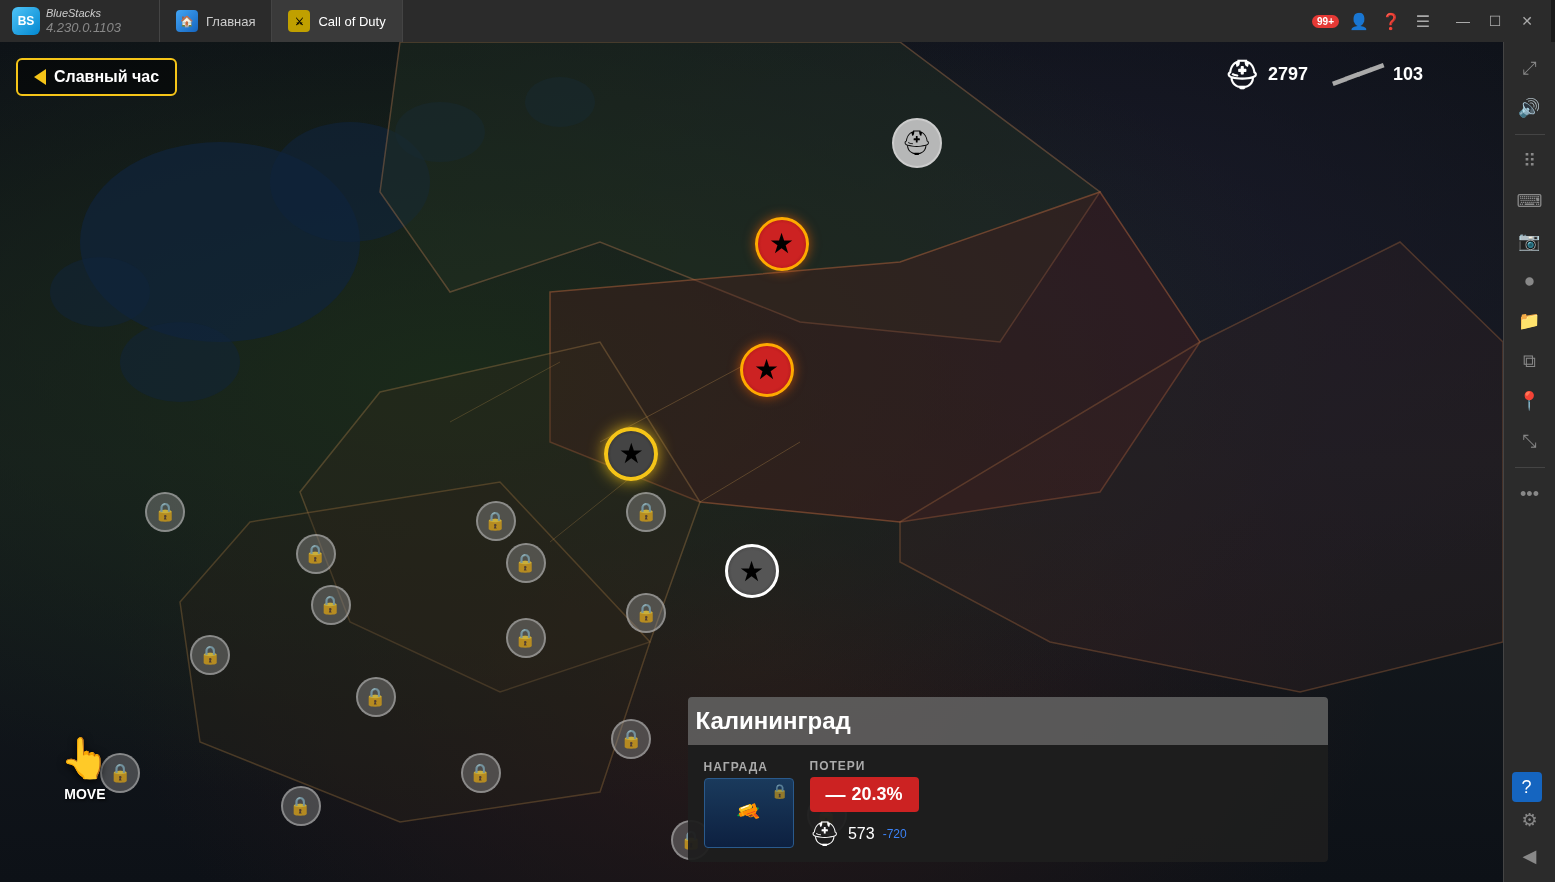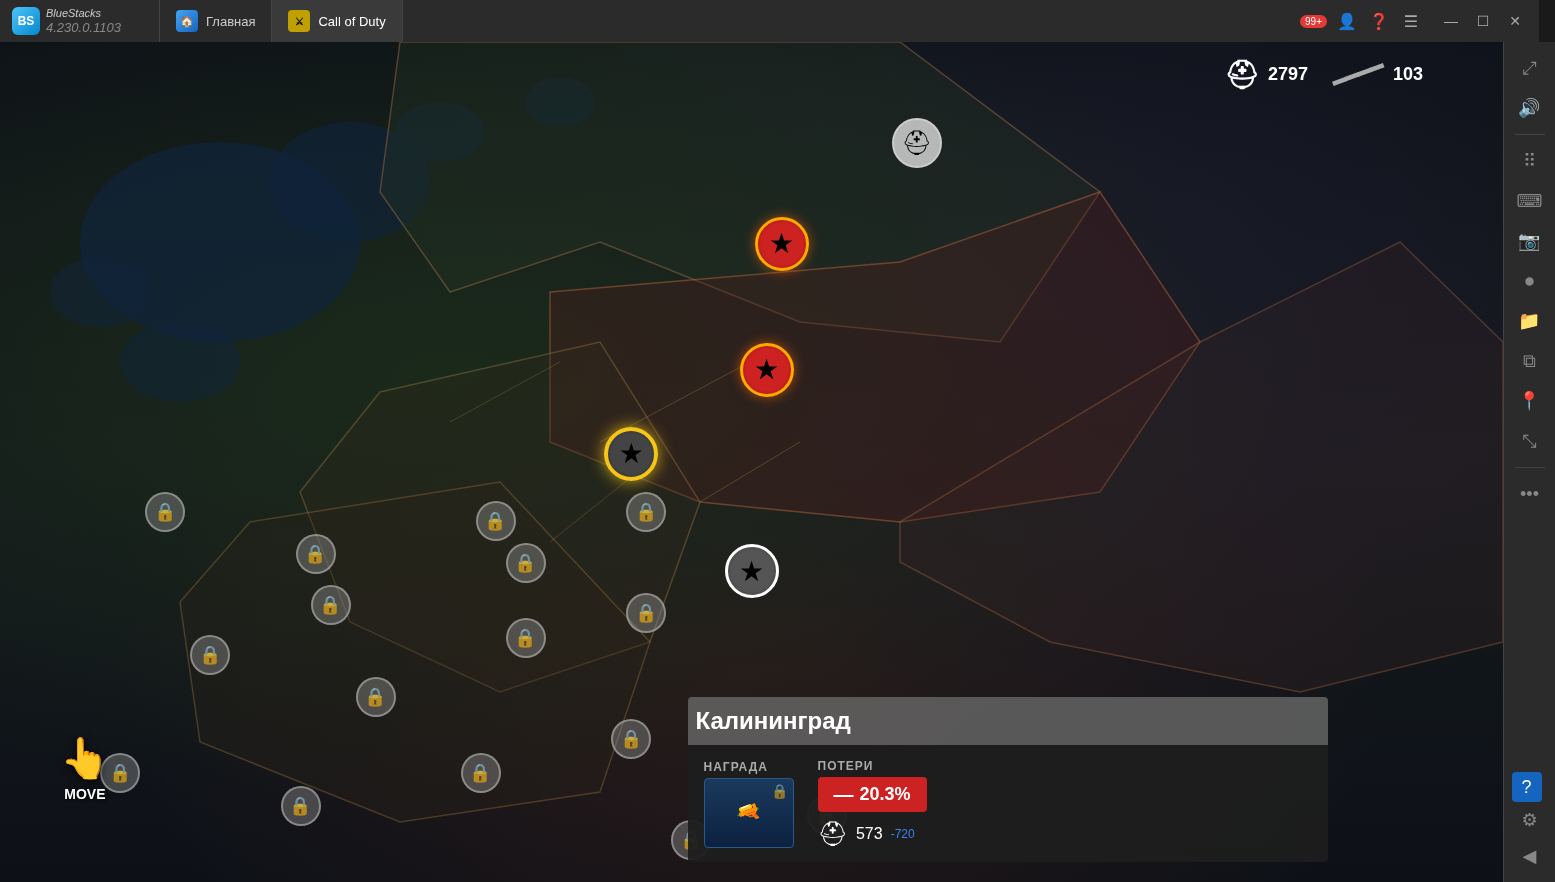--- a/index.html
+++ b/index.html
@@ -1,21 +1,21 @@
 <!DOCTYPE html>
 <html><head>
   <meta charset="utf-8">
   <style>
     * { margin: 0; padding: 0; box-sizing: border-box; }
     body { width: 1555px; height: 882px; overflow: hidden; font-family: 'Arial', sans-serif; background: #1a1a1a; }
 
     
     #topbar {
       position: absolute;
-      top: 0; left: 0; right: 16px;
+      top: 0; left: 0; right: 4px;
       height: 42px;
       background: #2b2b2b;
       display: flex;
       align-items: center;
       z-index: 100;
     }
     #bluestacks-logo {
       display: flex; align-items: center;
       padding: 0 12px;
       gap: 6px;
@@ -69,21 +69,21 @@
       display: flex; align-items: center;
       gap: 8px;
       padding: 0 8px;
     }
     .notification-badge {
       background: #e53935;
       color: white;
       border-radius: 10px;
       padding: 1px 5px;
       font-size: 10px;
-      font-weight: normal;
+      font-weight: bold;
     }
     .topbar-icon {
       width: 24px; height: 24px;
       display: flex; align-items: center; justify-content: center;
       color: #aaa;
       font-size: 16px;
       cursor: pointer;
     }
     .win-controls {
       display: flex; align-items: center; margin-left: 4px;
@@ -285,21 +285,21 @@
       color: white;
       font-size: 24px;
       font-weight: bold;
       border-radius: 4px 4px 0 0;
     }
     #city-details {
       background: rgba(30,30,30,0.95);
       padding: 14px 16px;
       display: flex;
       align-items: center;
-      gap: 24px;
+      gap: 16px;
       border-radius: 0 0 4px 4px;
     }
     .detail-section {
       display: flex;
       flex-direction: column;
       align-items: flex-start;
       gap: 4px;
     }
     .detail-label {
       color: #aaa;
@@ -532,20 +532,24 @@
     <div class="resource-item">
       <span style="font-size:28px;">⛑</span>
       <span>2797</span>
     </div>
     <div class="resource-item">
       <span style="font-size:22px; transform:rotate(-20deg); display:inline-block; color:#aaa;">━━━━</span>
       <span>103</span>
     </div>
   </div>
 
+  <div id="back-btn">
+    <div class="back-arrow"></div>
+    <span>Славный час</span>
+  </div>
 
   <div id="move-btn">
     <div class="hand-icon">👆</div>
     <div class="move-label">MOVE</div>
   </div>
 
   <div id="info-panel">
     <div id="city-name">Калининград</div>
     <div id="city-details">
 

